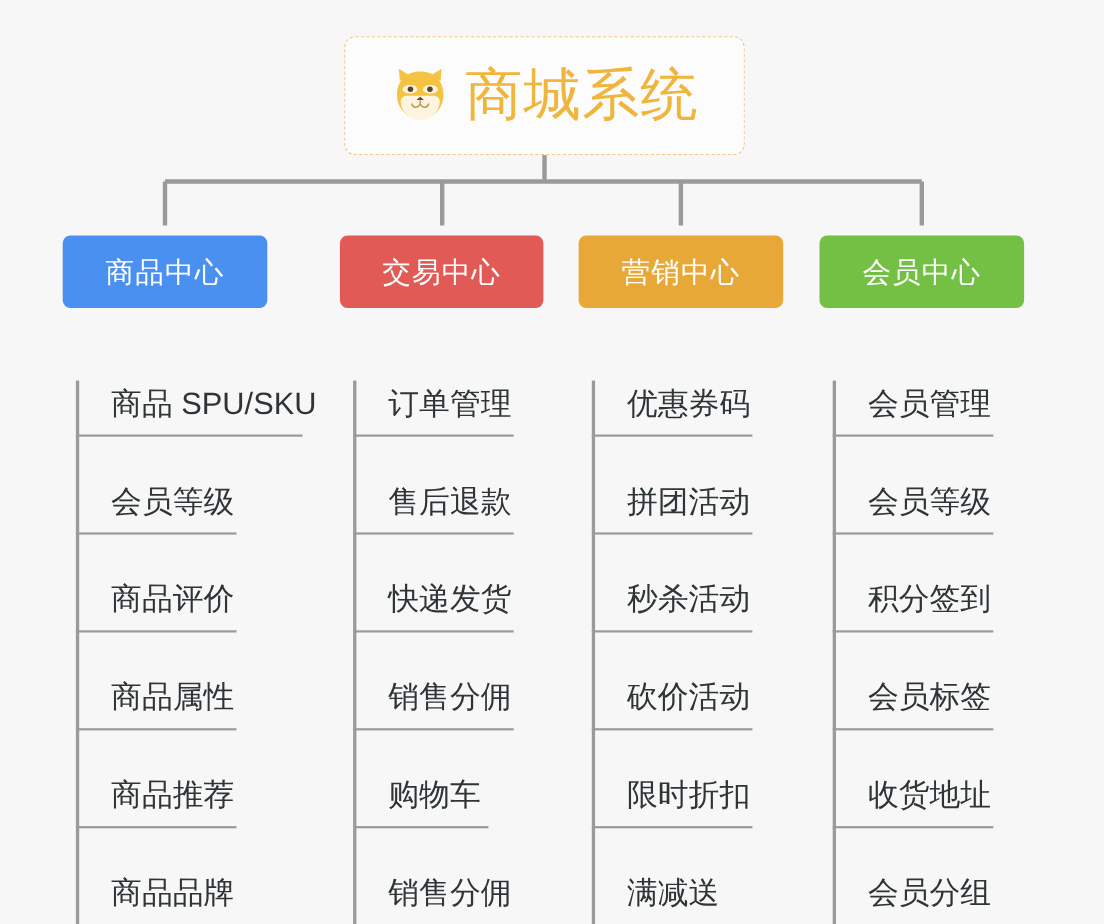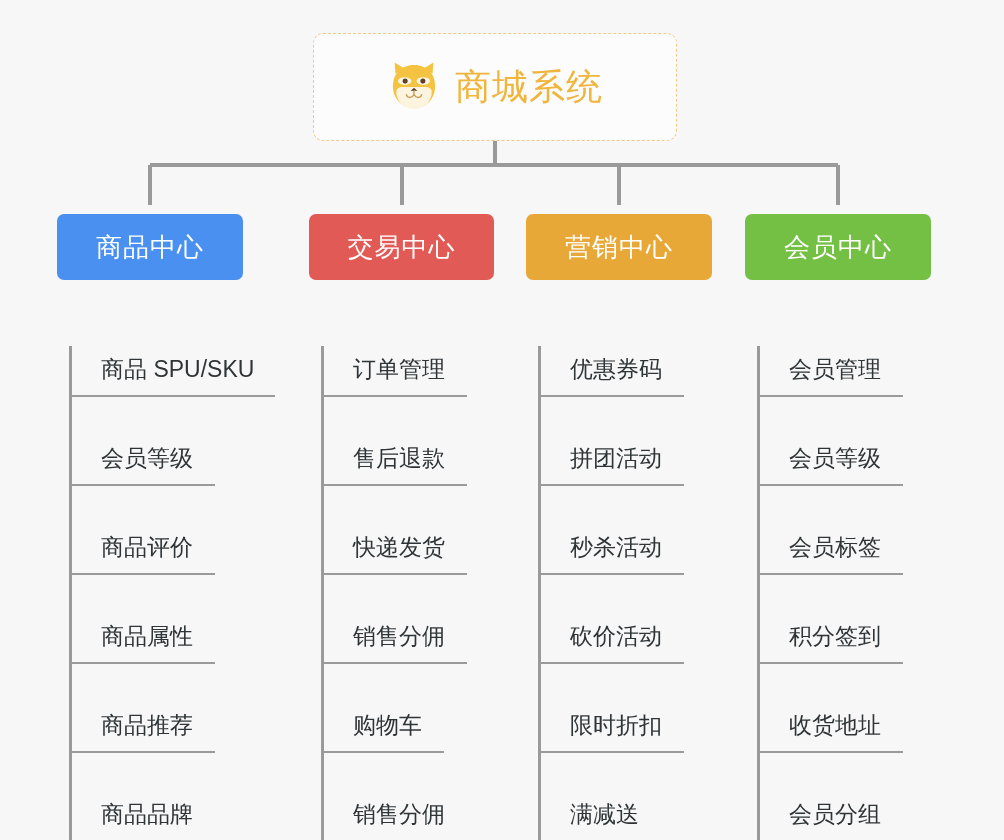--- a/index.html
+++ b/index.html
@@ -21,21 +21,21 @@
     background:#fcfcfc;
     border:1px dashed #f0c984;
     border-radius:10px;
     display:flex;align-items:center;justify-content:center;
   }
   .root-inner{display:flex;align-items:center;gap:14px;}
   .root-emoji{
     width:54px;height:54px;flex:0 0 54px;position:relative;display:block;
   }
   .root-title{
-    font-size:36px;
+    font-size:52px;
     color:#f0b53c;
     letter-spacing:1px;
     line-height:1;
     white-space:nowrap;
   }
 
   
   #wires{position:absolute;left:0;top:0;width:1004px;height:840px;pointer-events:none;}
 
   
@@ -64,21 +64,21 @@
   .leaf{
     position:relative;
     height:89px;
     box-sizing:border-box;
     display:flex;
     align-items:flex-end;
     padding-left:44px;
     padding-bottom:6px;
   }
   .leaf-label{
-    font-size:23px;
+    font-size:28px;
     color:#2f3437;
     line-height:1;
     white-space:nowrap;
     position:relative;
     padding-bottom:10px;
   }
   .leaf-rule{
     position:absolute;
     left:12px;
     bottom:0;
@@ -216,25 +216,25 @@
 
       <div class="leaf">
         <span class="leaf-label">会员管理</span>
         <span class="leaf-rule" style="width:146px;"></span>
       </div>
       <div class="leaf">
         <span class="leaf-label">会员等级</span>
         <span class="leaf-rule" style="width:146px;"></span>
       </div>
       <div class="leaf">
+        <span class="leaf-label">积分签到</span>
+        <span class="leaf-rule" style="width:146px;"></span>
+      </div>
+      <div class="leaf">
         <span class="leaf-label">会员标签</span>
-        <span class="leaf-rule" style="width:146px;"></span>
-      </div>
-      <div class="leaf">
-        <span class="leaf-label">积分签到</span>
         <span class="leaf-rule" style="width:146px;"></span>
       </div>
       <div class="leaf">
         <span class="leaf-label">收货地址</span>
         <span class="leaf-rule" style="width:146px;"></span>
       </div>
       <div class="leaf">
         <span class="leaf-label">会员分组</span>
         <span class="leaf-rule" style="width:146px;"></span>
       </div>

